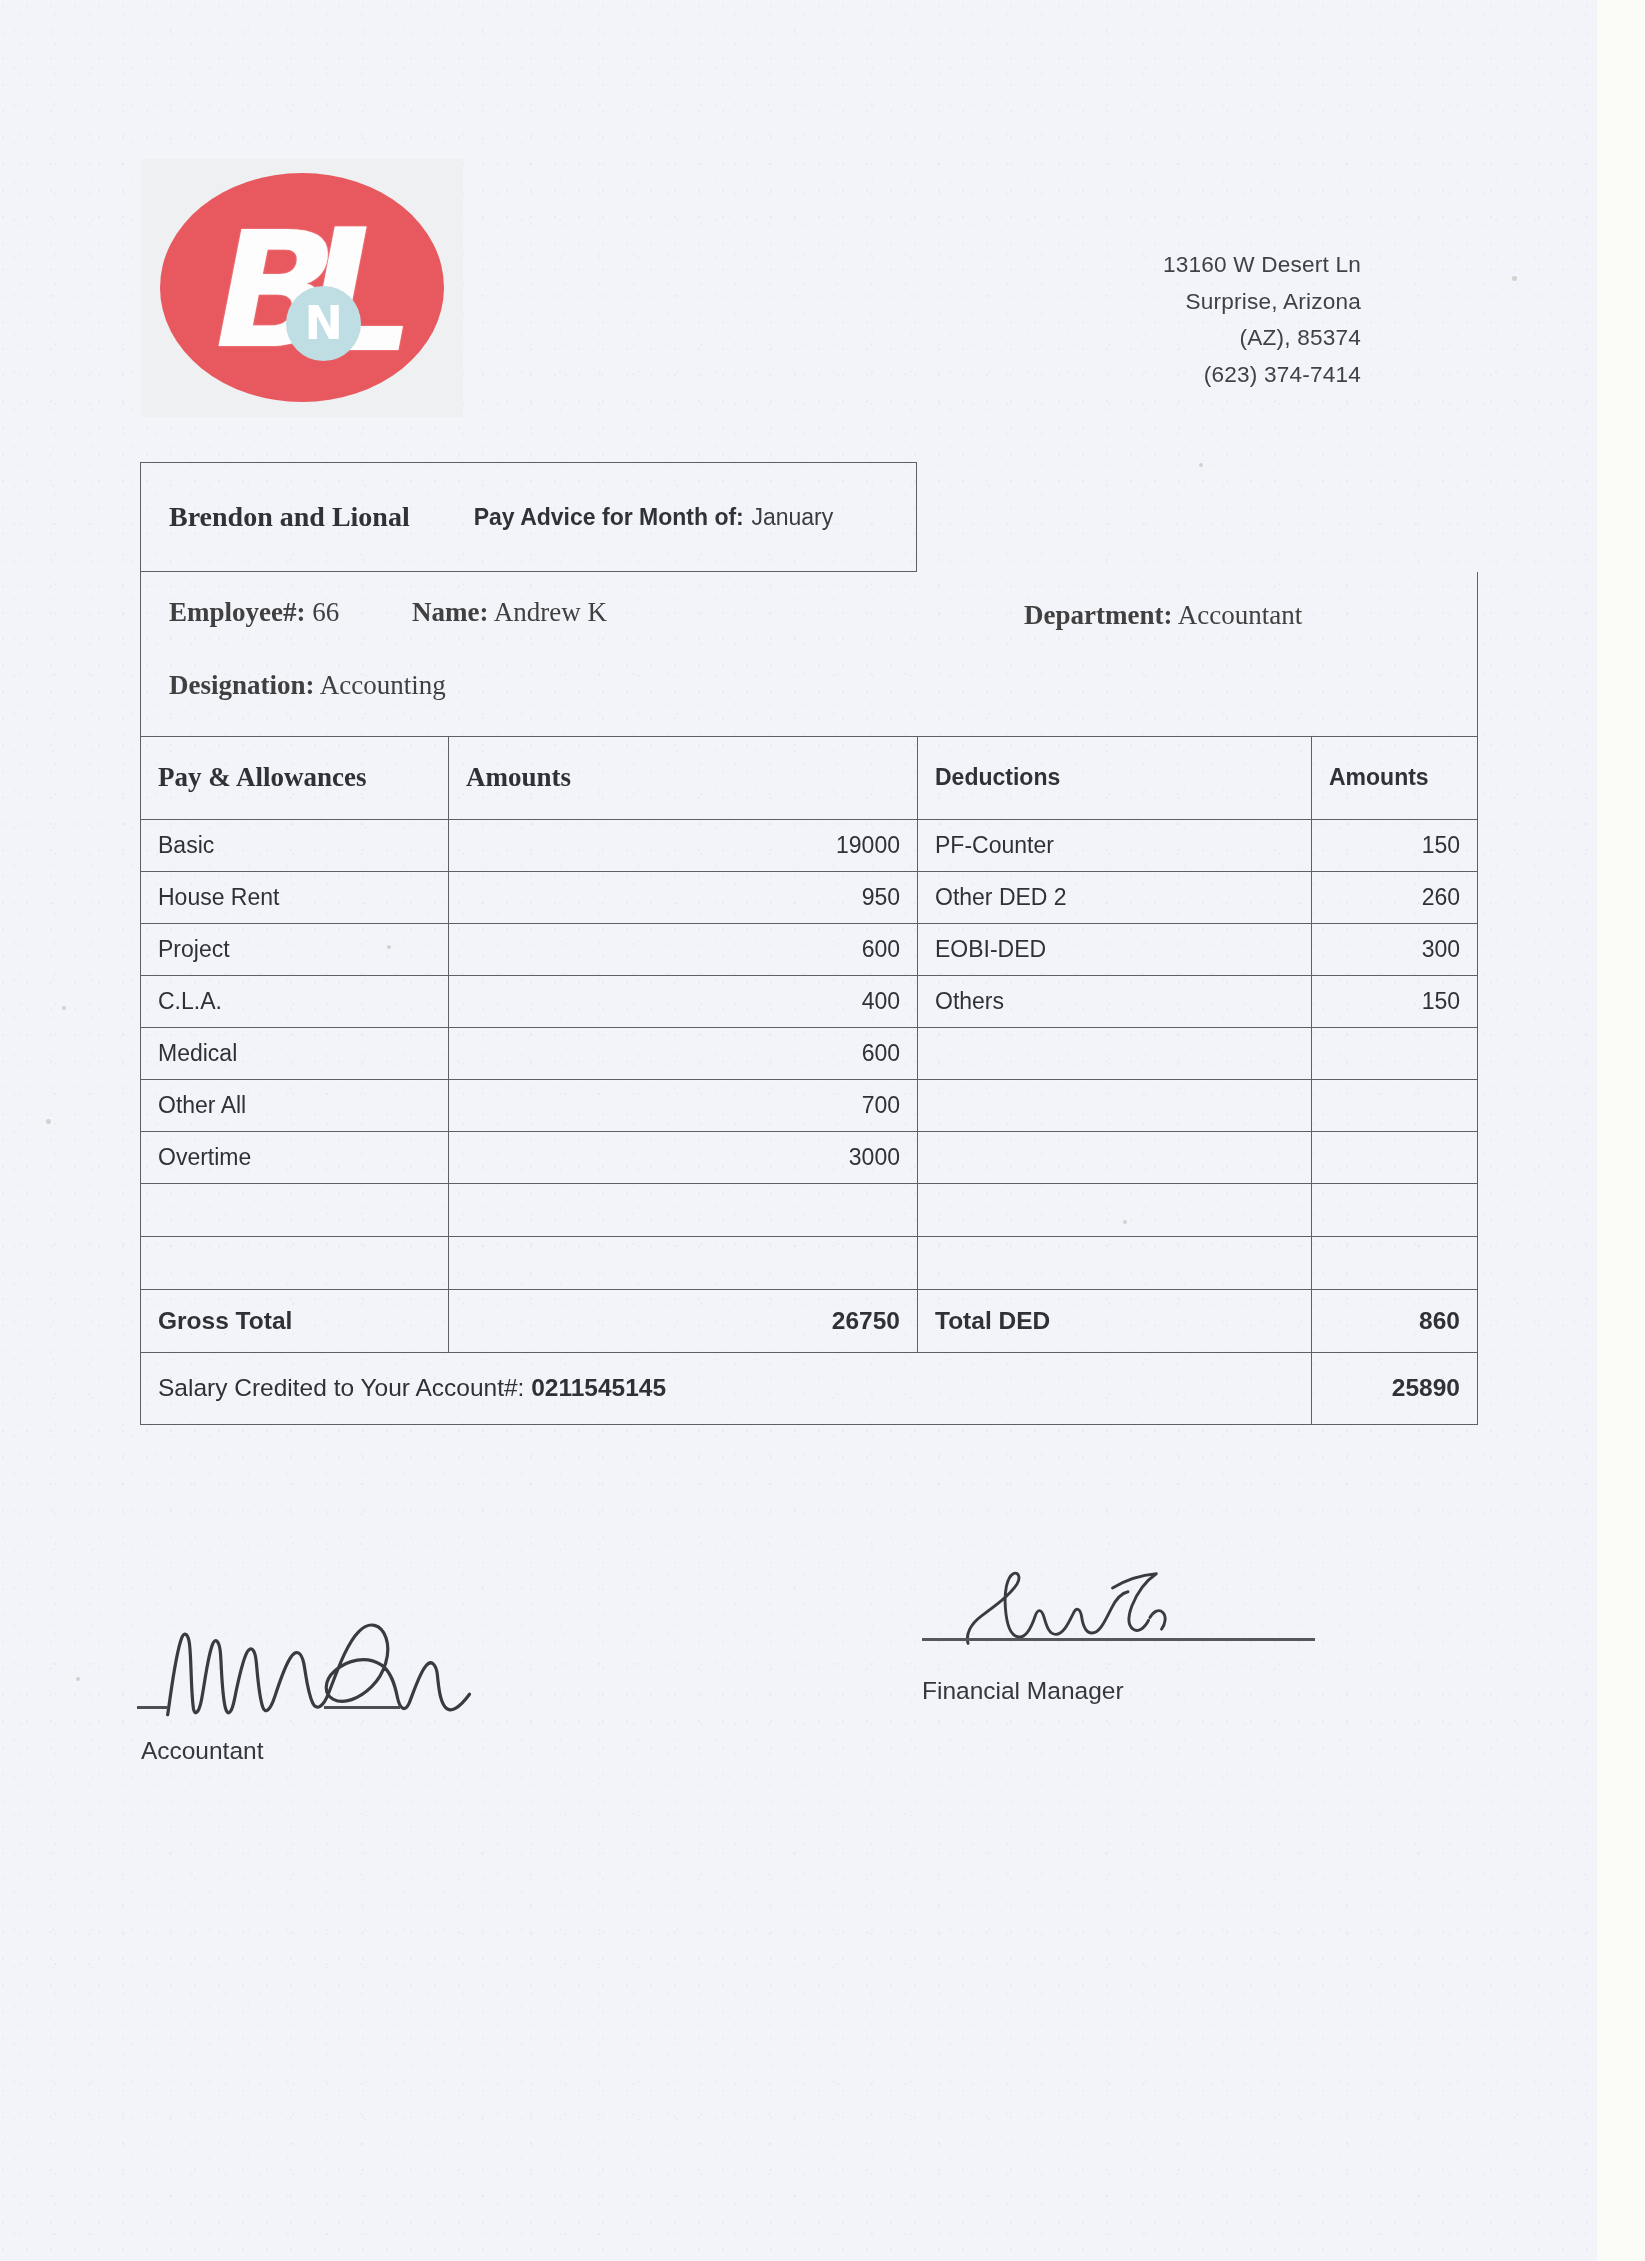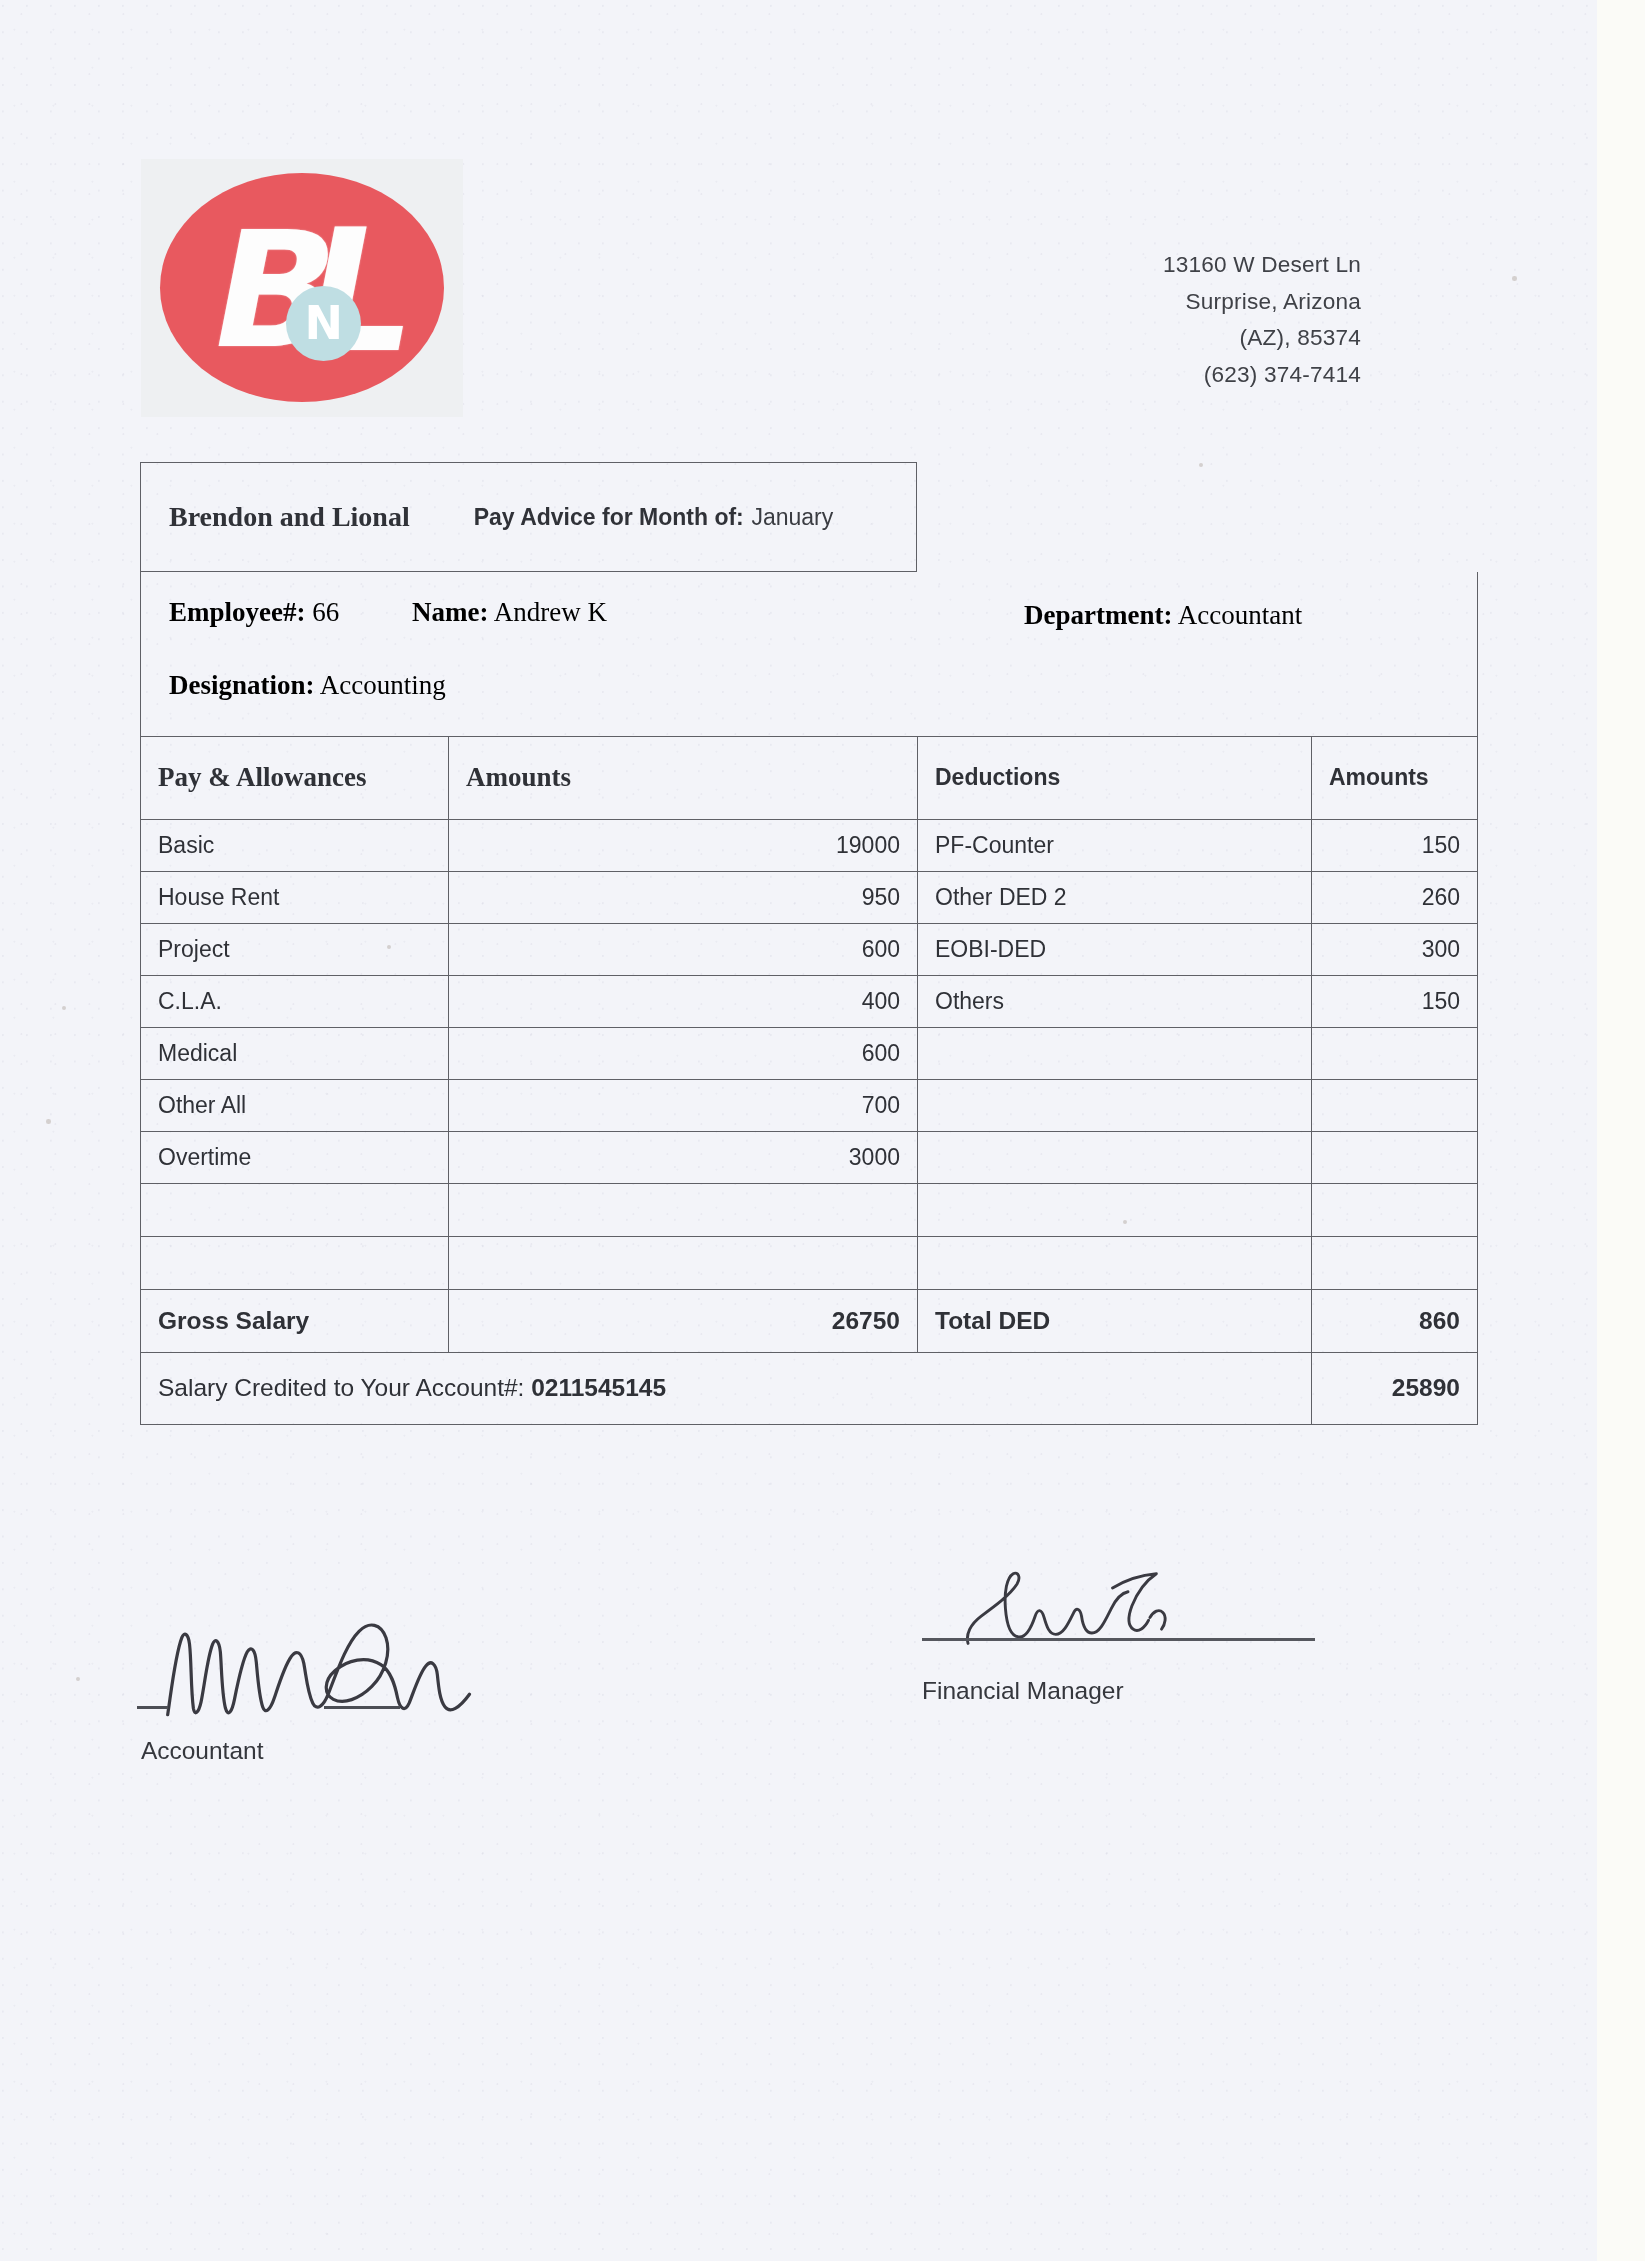--- a/index.html
+++ b/index.html
@@ -150,21 +150,21 @@
     width: 1338px;
     height: 165px;
     border: 1.3px solid #5f6066;
     border-top: none;
     box-sizing: border-box;
   }
   .emp-line {
     position: absolute;
     font-family: "Liberation Serif", serif;
     font-size: 27px;
-    color: #000000;
+    color: #404040;
     white-space: nowrap;
   }
   .emp-label { font-weight: bold; }
   .emp-val { font-weight: normal; }
   #emp-no  { left: 28px;   top: 24.5px; }
   #emp-name{ left: 271px;  top: 24.5px; }
   #emp-dept{ left: 883px; top: 28px; }
   #emp-desg{ left: 28px;   top: 98px; }
 
   table.grid {
@@ -405,21 +405,21 @@
             <td></td>
           </tr>
           <tr class="blank">
             <td></td>
             <td></td>
             <td></td>
             <td></td>
           </tr>
 
           <tr class="total">
-            <td>Gross Salary</td>
+            <td>Gross Total</td>
             <td class="amt">26750</td>
             <td>Total DED</td>
             <td class="amt">860</td>
           </tr>
 
           <tr class="credit">
             <td id="credit-cell" colspan="3">
               <span>Salary Credited to Your Account#:</span>
               <span id="credit-acct">0211545145</span>
             </td>

